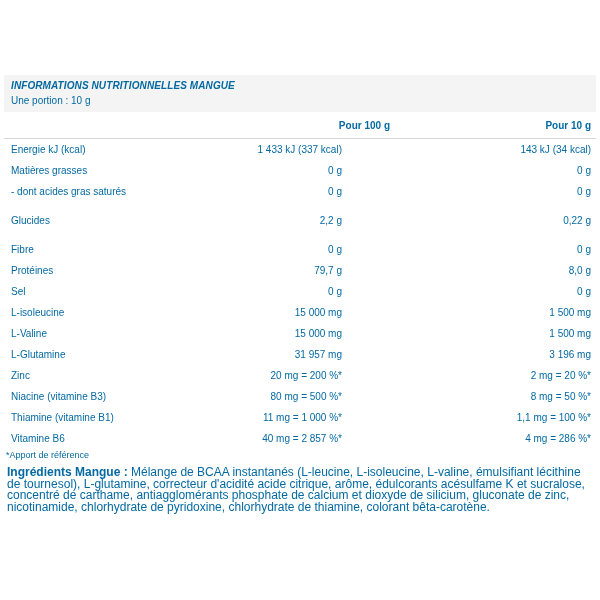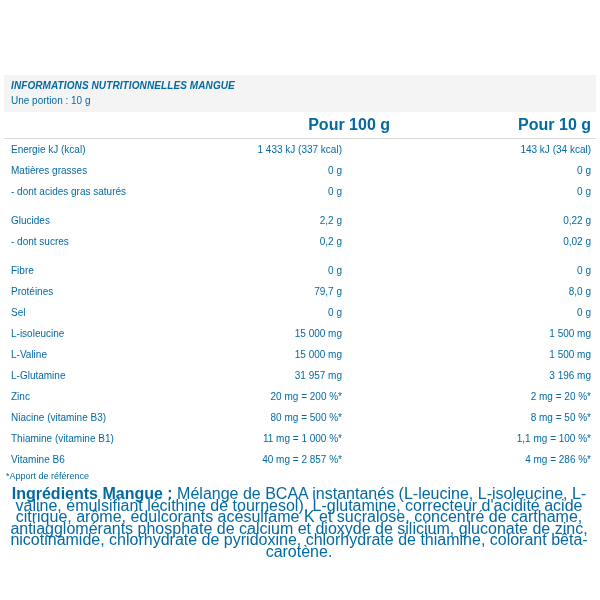--- a/index.html
+++ b/index.html
@@ -37,42 +37,41 @@
     grid-template-columns: auto 1fr 201px;
     align-items: center;
     padding-left: 7px;
     padding-right: 5px;
   }
   .col-head {
     height: 26px;
     border-bottom: 1px solid #d8d8d8;
   }
   .col-head .c1, .col-head .c2 {
-    font-size: 16px;
+    font-size: 10px;
     font-weight: bold;
     text-align: right;
   }
   .row {
     height: 21px;
     gap: 48px;
   }
   .row.gap { margin-top: 8px; }
   .row .lbl { font-size: 10px; text-align: left; }
   .row .c1, .row .c2 { font-size: 10px; text-align: right; }
   .footnote {
     font-size: 9px;
     padding-left: 2px;
     margin-top: 1px;
   }
   .ingredients {
-    font-size: 16px;
+    font-size: 12px;
     line-height: 11.5px;
     padding: 0 5px 0 3px;
     margin-top: 7px;
-    text-align: center;
   }
   .ingredients .ing-label { font-weight: bold; }
 </style>
 </head>
 <body>
 
 <div class="page">
   <div class="label-sheet">
 
     <div class="head-box">
@@ -104,25 +103,20 @@
     <div class="c1">0 g</div>
     <div class="c2">0 g</div>
   </div>
 
   <div class="grid row gap">
     <div class="lbl">Glucides</div>
     <div class="c1">2,2 g</div>
     <div class="c2">0,22 g</div>
   </div>
 
-  <div class="grid row">
-    <div class="lbl">- dont sucres</div>
-    <div class="c1">0,2 g</div>
-    <div class="c2">0,02 g</div>
-  </div>
 
   <div class="grid row gap">
     <div class="lbl">Fibre</div>
     <div class="c1">0 g</div>
     <div class="c2">0 g</div>
   </div>
 
   <div class="grid row">
     <div class="lbl">Protéines</div>
     <div class="c1">79,7 g</div>

